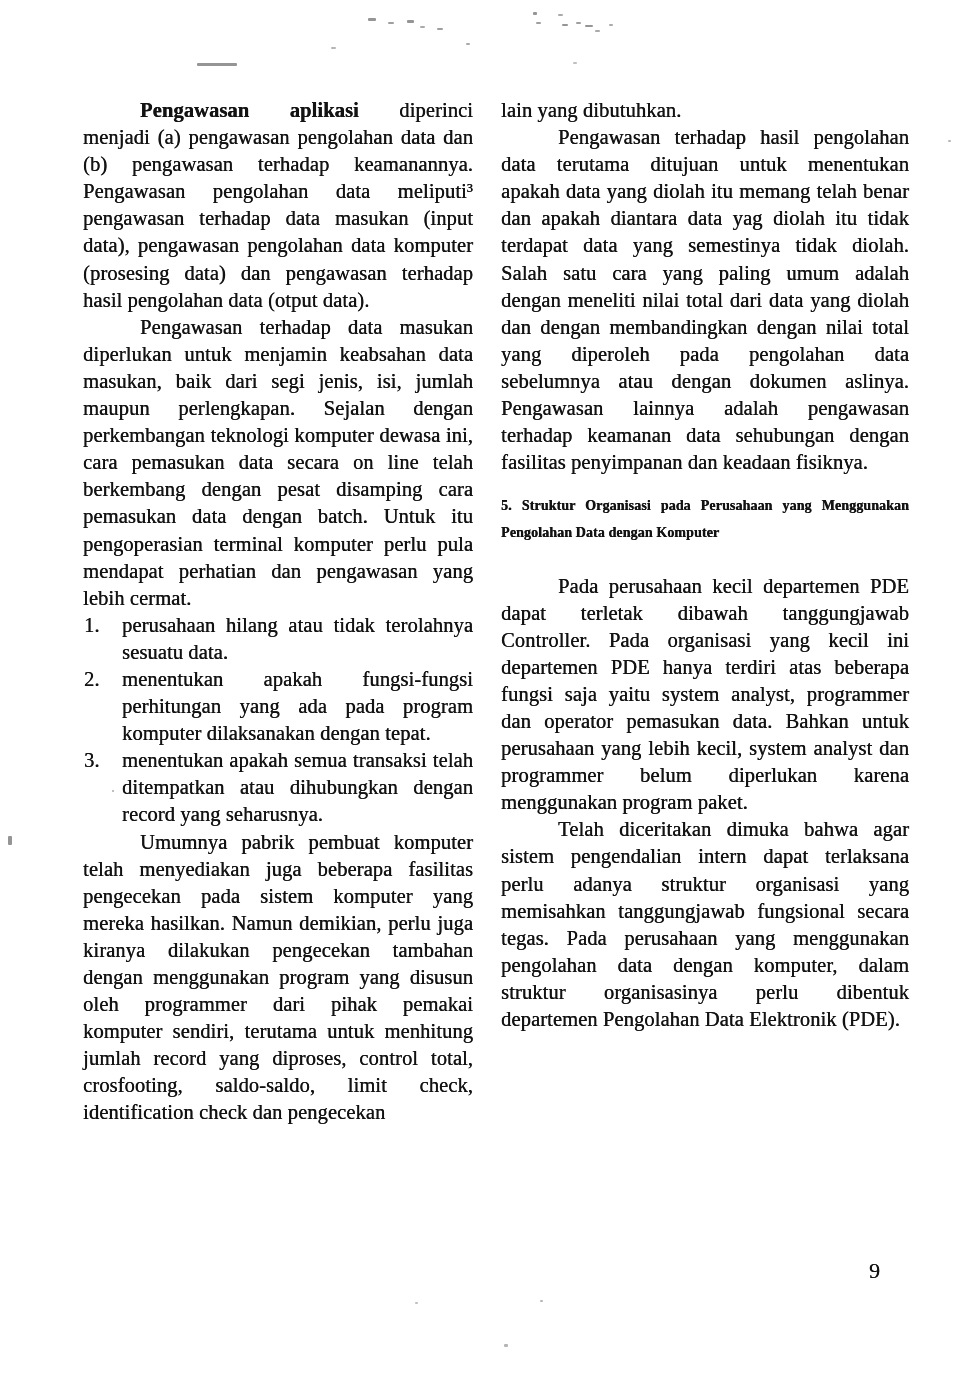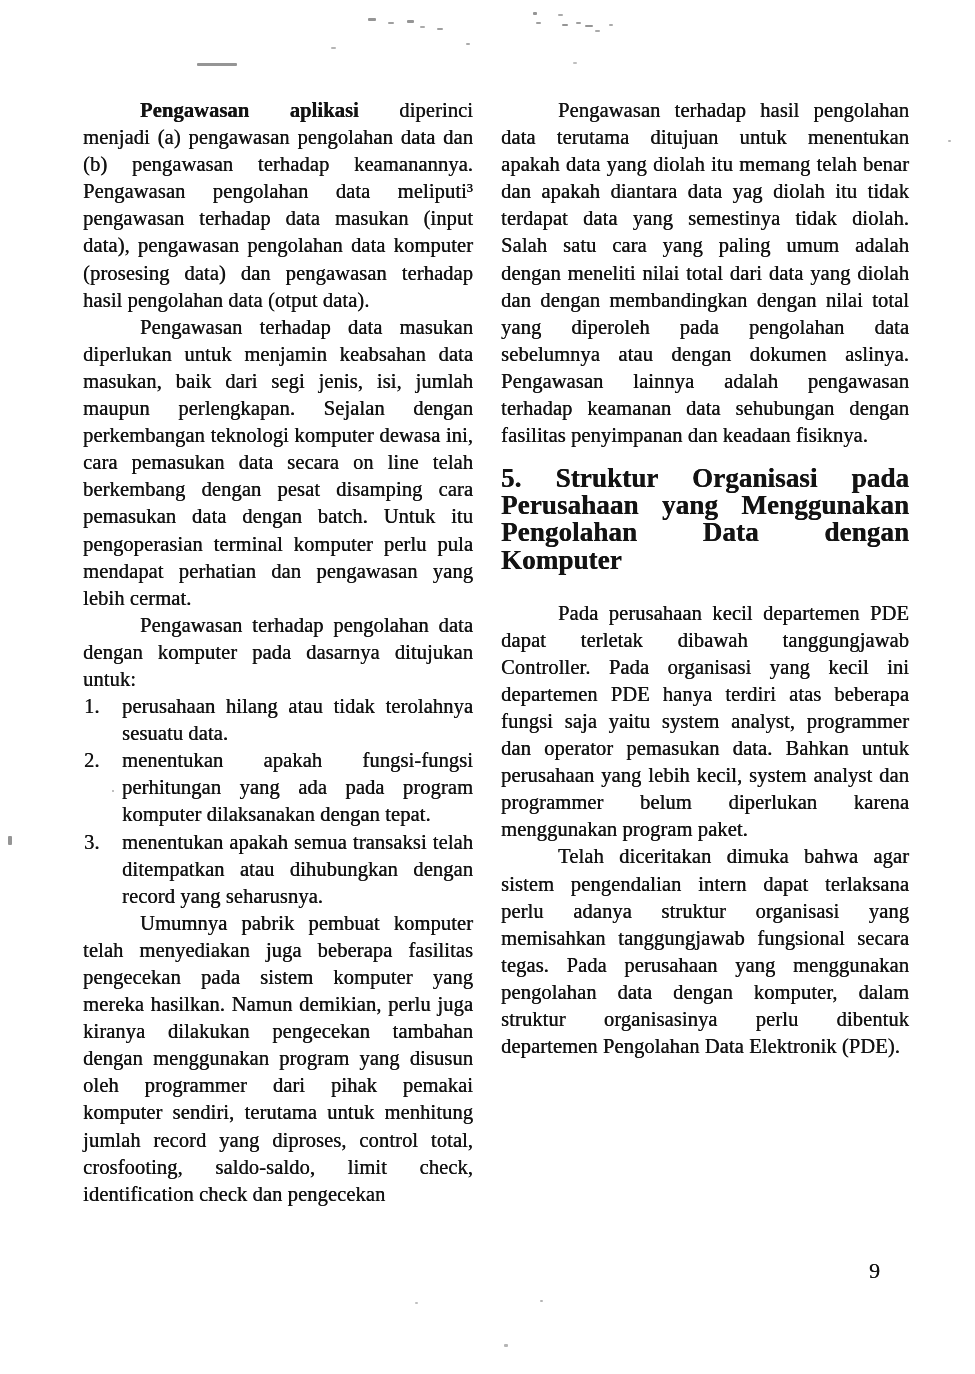--- a/index.html
+++ b/index.html
@@ -15,21 +15,21 @@
     text-align:justify;
     text-shadow:0.35px 0 0 currentColor; 
     letter-spacing:0.1px;
   }
   .col-left  { left:83px;  top:97px; width:390px; }
   .col-right { left:501px; top:97px; width:408px; }
   .para { margin:0; text-indent:57px; }
   .para.noindent { text-indent:0; }
   .heading {
     margin:16px 0 26px 0;
-    font-size:27px; font-weight:bold;
+    font-size:14px; font-weight:bold;
     text-align:justify; text-indent:0;
   }
   .num-list { margin:0; padding:0; list-style:none; counter-reset:n; }
   .num-list li {
     counter-increment:n;
     position:relative; padding-left:39px;
     text-align:justify;
   }
   .num-list li::before {
     content: counter(n) ".";
@@ -66,29 +66,29 @@
   <div class="speck" style="left:8px;top:836px;width:4px;height:9px;opacity:.5;"></div>
   <div class="speck" style="left:112px;top:790px;width:2px;height:2px;opacity:.4;"></div>
   <div class="speck" style="left:948px;top:140px;width:3px;height:2px;opacity:.35;"></div>
   <div class="speck" style="left:540px;top:1300px;width:3px;height:2px;opacity:.35;"></div>
   <div class="speck" style="left:504px;top:1344px;width:4px;height:3px;opacity:.35;"></div>
   <div class="speck" style="left:415px;top:1302px;width:3px;height:2px;opacity:.3;"></div>
 
   <div class="col col-left" id="col-left">
       <p class="para"><b>Pengawasan aplikasi</b><span> diperinci menjadi (a) pengawasan pengolahan data dan (b) pengawasan terhadap keamanannya. Pengawasan pengolahan data meliputi³ pengawasan terhadap data masukan (input data), pengawasan pengolahan data komputer (prosesing data) dan pengawasan terhadap hasil pengolahan data (otput data).</span></p>
       <p class="para">Pengawasan terhadap data masukan diperlukan untuk menjamin keabsahan data masukan, baik dari segi jenis, isi, jumlah maupun perlengkapan. Sejalan dengan perkembangan teknologi komputer dewasa ini, cara pemasukan data secara on line telah berkembang dengan pesat disamping cara pemasukan data dengan batch. Untuk itu pengoperasian terminal komputer perlu pula mendapat perhatian dan pengawasan yang lebih cermat.</p>
-      <p class="para">Pengawasan terhadap pengolahan data dengan komputer pada dasarnya ditujukan untuk:</p>
       <ol class="num-list">
         <li>perusahaan hilang atau tidak terolahnya sesuatu data.</li>
         <li>menentukan apakah fungsi-fungsi perhitungan yang ada pada program komputer dilaksanakan dengan tepat.</li>
         <li>menentukan apakah semua transaksi telah ditempatkan atau dihubungkan dengan record yang seharusnya.</li>
       </ol>
       <p class="para">Umumnya pabrik pembuat komputer telah menyediakan juga beberapa fasilitas pengecekan pada sistem komputer yang mereka hasilkan. Namun demikian, perlu juga kiranya dilakukan pengecekan tambahan dengan menggunakan program yang disusun oleh programmer dari pihak pemakai komputer sendiri, terutama untuk menhitung jumlah record yang diproses, control total, crosfooting, saldo-saldo, limit check, identification check dan pengecekan</p>
     </div>
   <div class="col col-right" id="col-right">
+      <p class="para noindent">lain yang dibutuhkan.</p>
       <p class="para">Pengawasan terhadap hasil pengolahan data terutama ditujuan untuk menentukan apakah data yang diolah itu memang telah benar dan apakah diantara data yag diolah itu tidak terdapat data yang semestinya tidak diolah. Salah satu cara yang paling umum adalah dengan meneliti nilai total dari data yang diolah dan dengan membandingkan dengan nilai total yang diperoleh pada pengolahan data sebelumnya atau dengan dokumen aslinya. Pengawasan lainnya adalah pengawasan terhadap keamanan data sehubungan dengan fasilitas penyimpanan dan keadaan fisiknya.</p>
       <h3 class="heading">5. Struktur Organisasi pada Perusahaan yang Menggunakan Pengolahan Data dengan Komputer</h3>
       <p class="para">Pada perusahaan kecil departemen PDE dapat terletak dibawah tanggungjawab Controller. Pada organisasi yang kecil ini departemen PDE hanya terdiri atas beberapa fungsi saja yaitu system analyst, programmer dan operator pemasukan data. Bahkan untuk perusahaan yang lebih kecil, system analyst dan programmer belum diperlukan karena menggunakan program paket.</p>
       <p class="para">Telah diceritakan dimuka bahwa agar sistem pengendalian intern dapat terlaksana perlu adanya struktur organisasi yang memisahkan tanggungjawab fungsional secara tegas. Pada perusahaan yang menggunakan pengolahan data dengan komputer, dalam struktur organisasinya perlu dibentuk departemen Pengolahan Data Elektronik (PDE).</p>
     </div>
 
   <div class="page-number">9</div>
 </div>
 
 </body></html>

